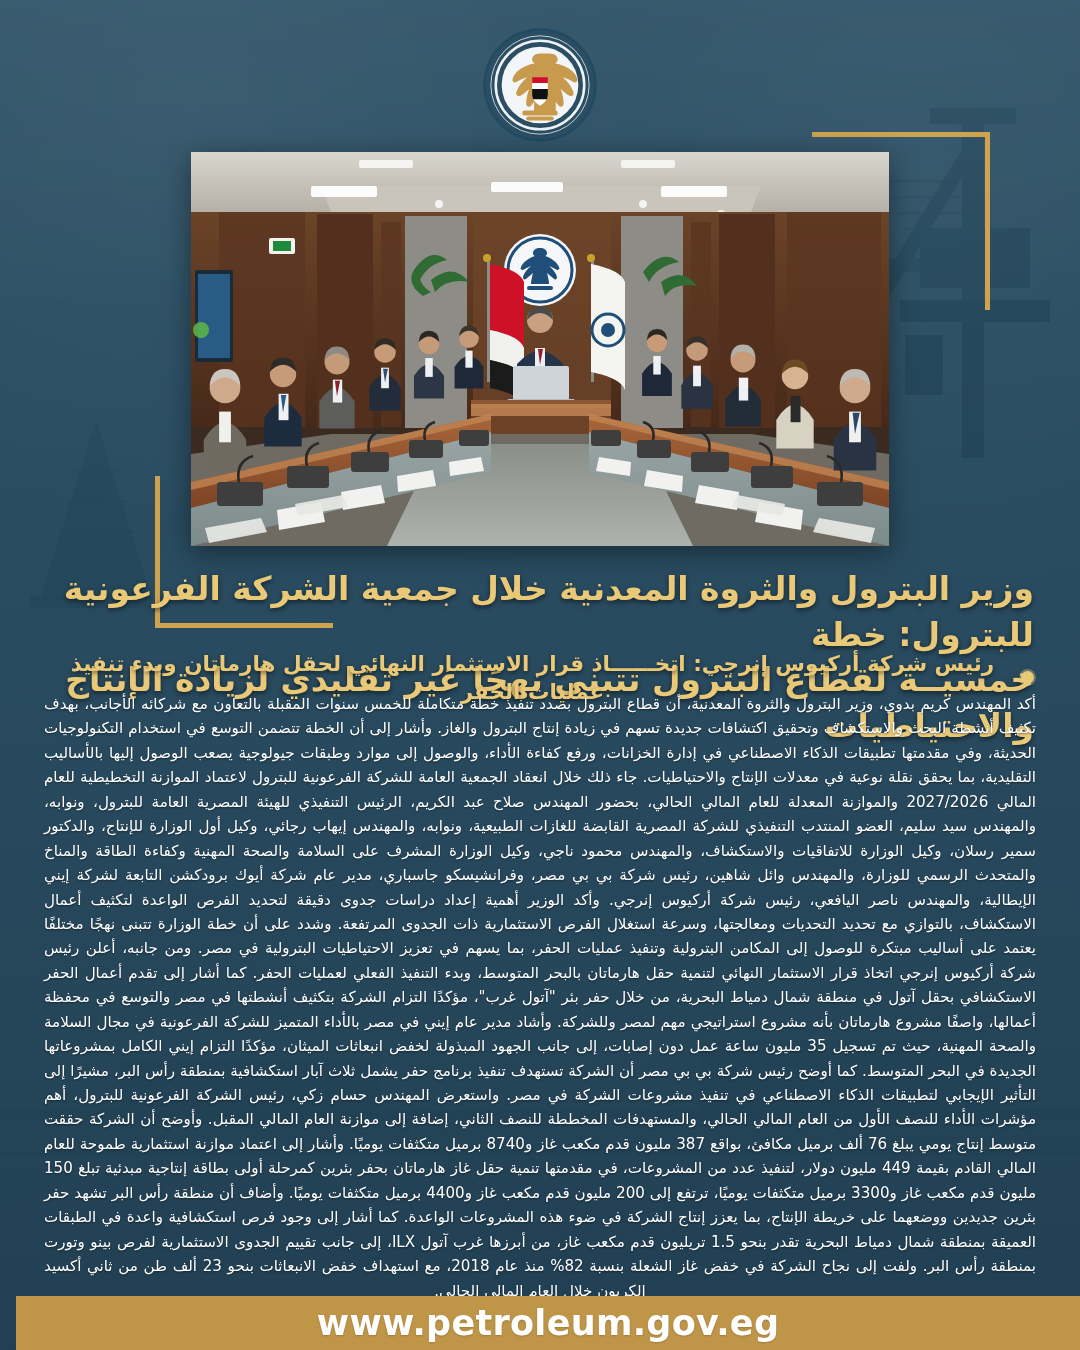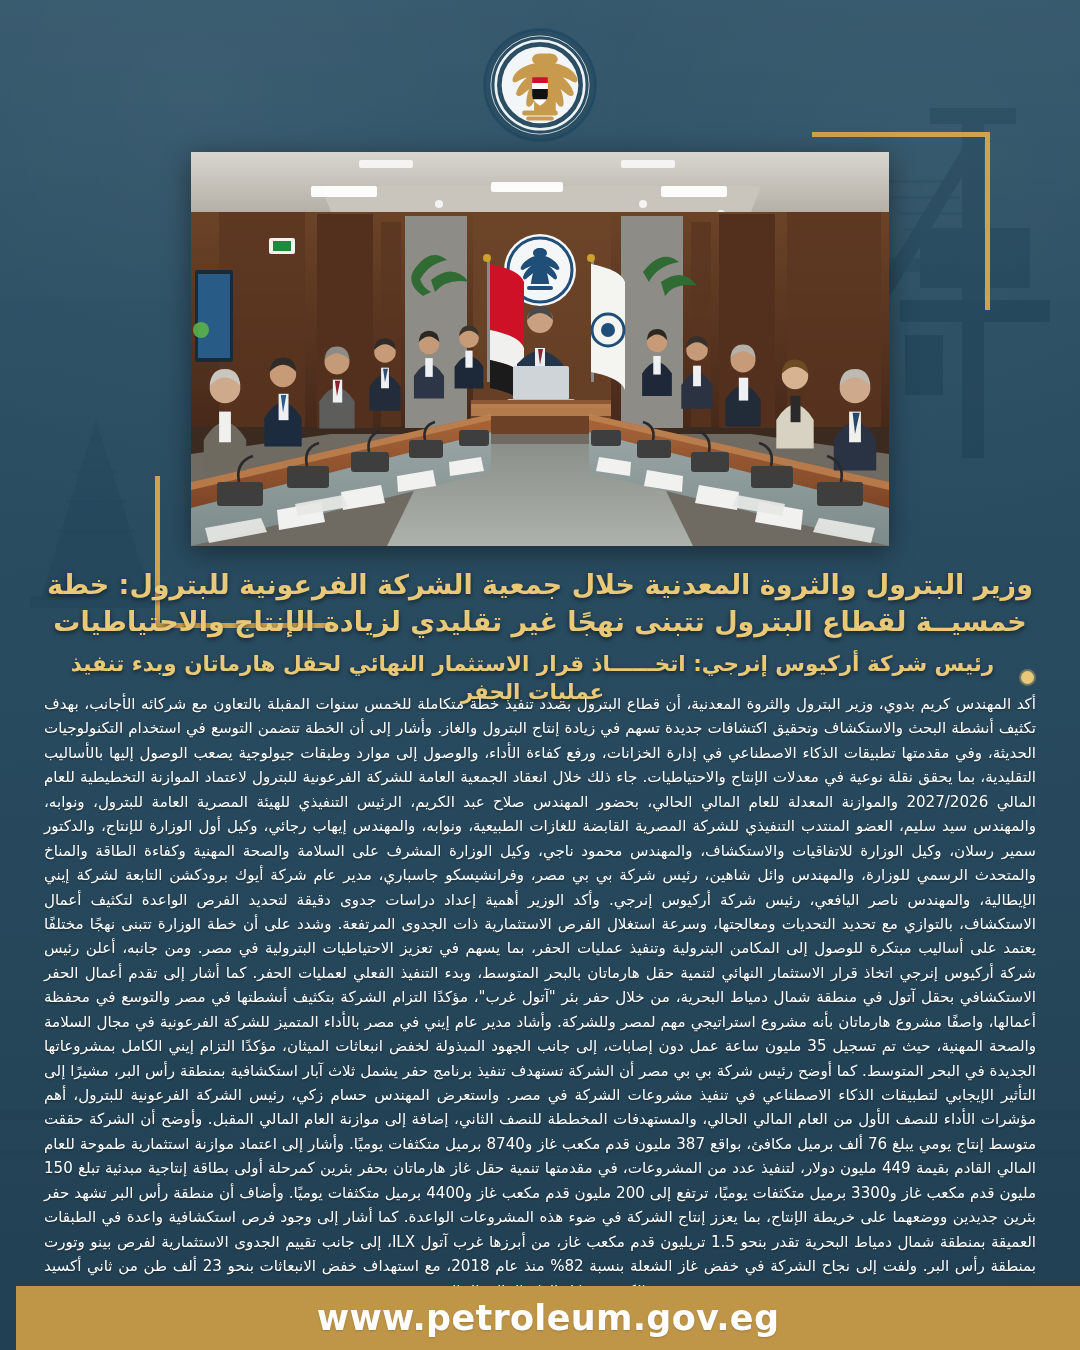--- a/index.html
+++ b/index.html
@@ -67,24 +67,24 @@
     width:698px; height:394px;
     overflow:hidden;
     background:#15242c;
     box-shadow:0 6px 26px rgba(0,0,0,.42);
   }
   .photo svg{ width:100%; height:100%; display:block; }
 
   
   .headline{
     position:absolute; left:46px; right:46px; top:566px;
-    text-align:center;
+    text-align:right;
     color:#e9c978;
     font-weight:bold;
-    font-size:27px;
+    font-size:33px;
     line-height:1.38;
     letter-spacing:-.2px;
     text-shadow:0 2px 5px rgba(0,0,0,.55);
     direction:rtl;
   }
   .headline .l2{ display:block; }
 
   .subhead{
     position:absolute; left:46px; right:46px; top:650px;
     text-align:center;
@@ -112,21 +112,21 @@
     font-size:15.1px;
     line-height:1.62;
     letter-spacing:-.05px;
     text-shadow:0 1px 2px rgba(0,0,0,.45);
     text-align-last:center;
   }
 
   
   .footer{
     position:absolute; left:16px; right:0; bottom:0;
-    height:64px;
+    height:54px;
     background:#bf9648;
     display:flex; align-items:center; justify-content:center;
   }
   .footer .url{
     color:#ffffff;
     font-weight:bold;
     font-size:35px;
     letter-spacing:.3px;
     direction:ltr;
     text-shadow:0 1px 2px rgba(0,0,0,.18);

